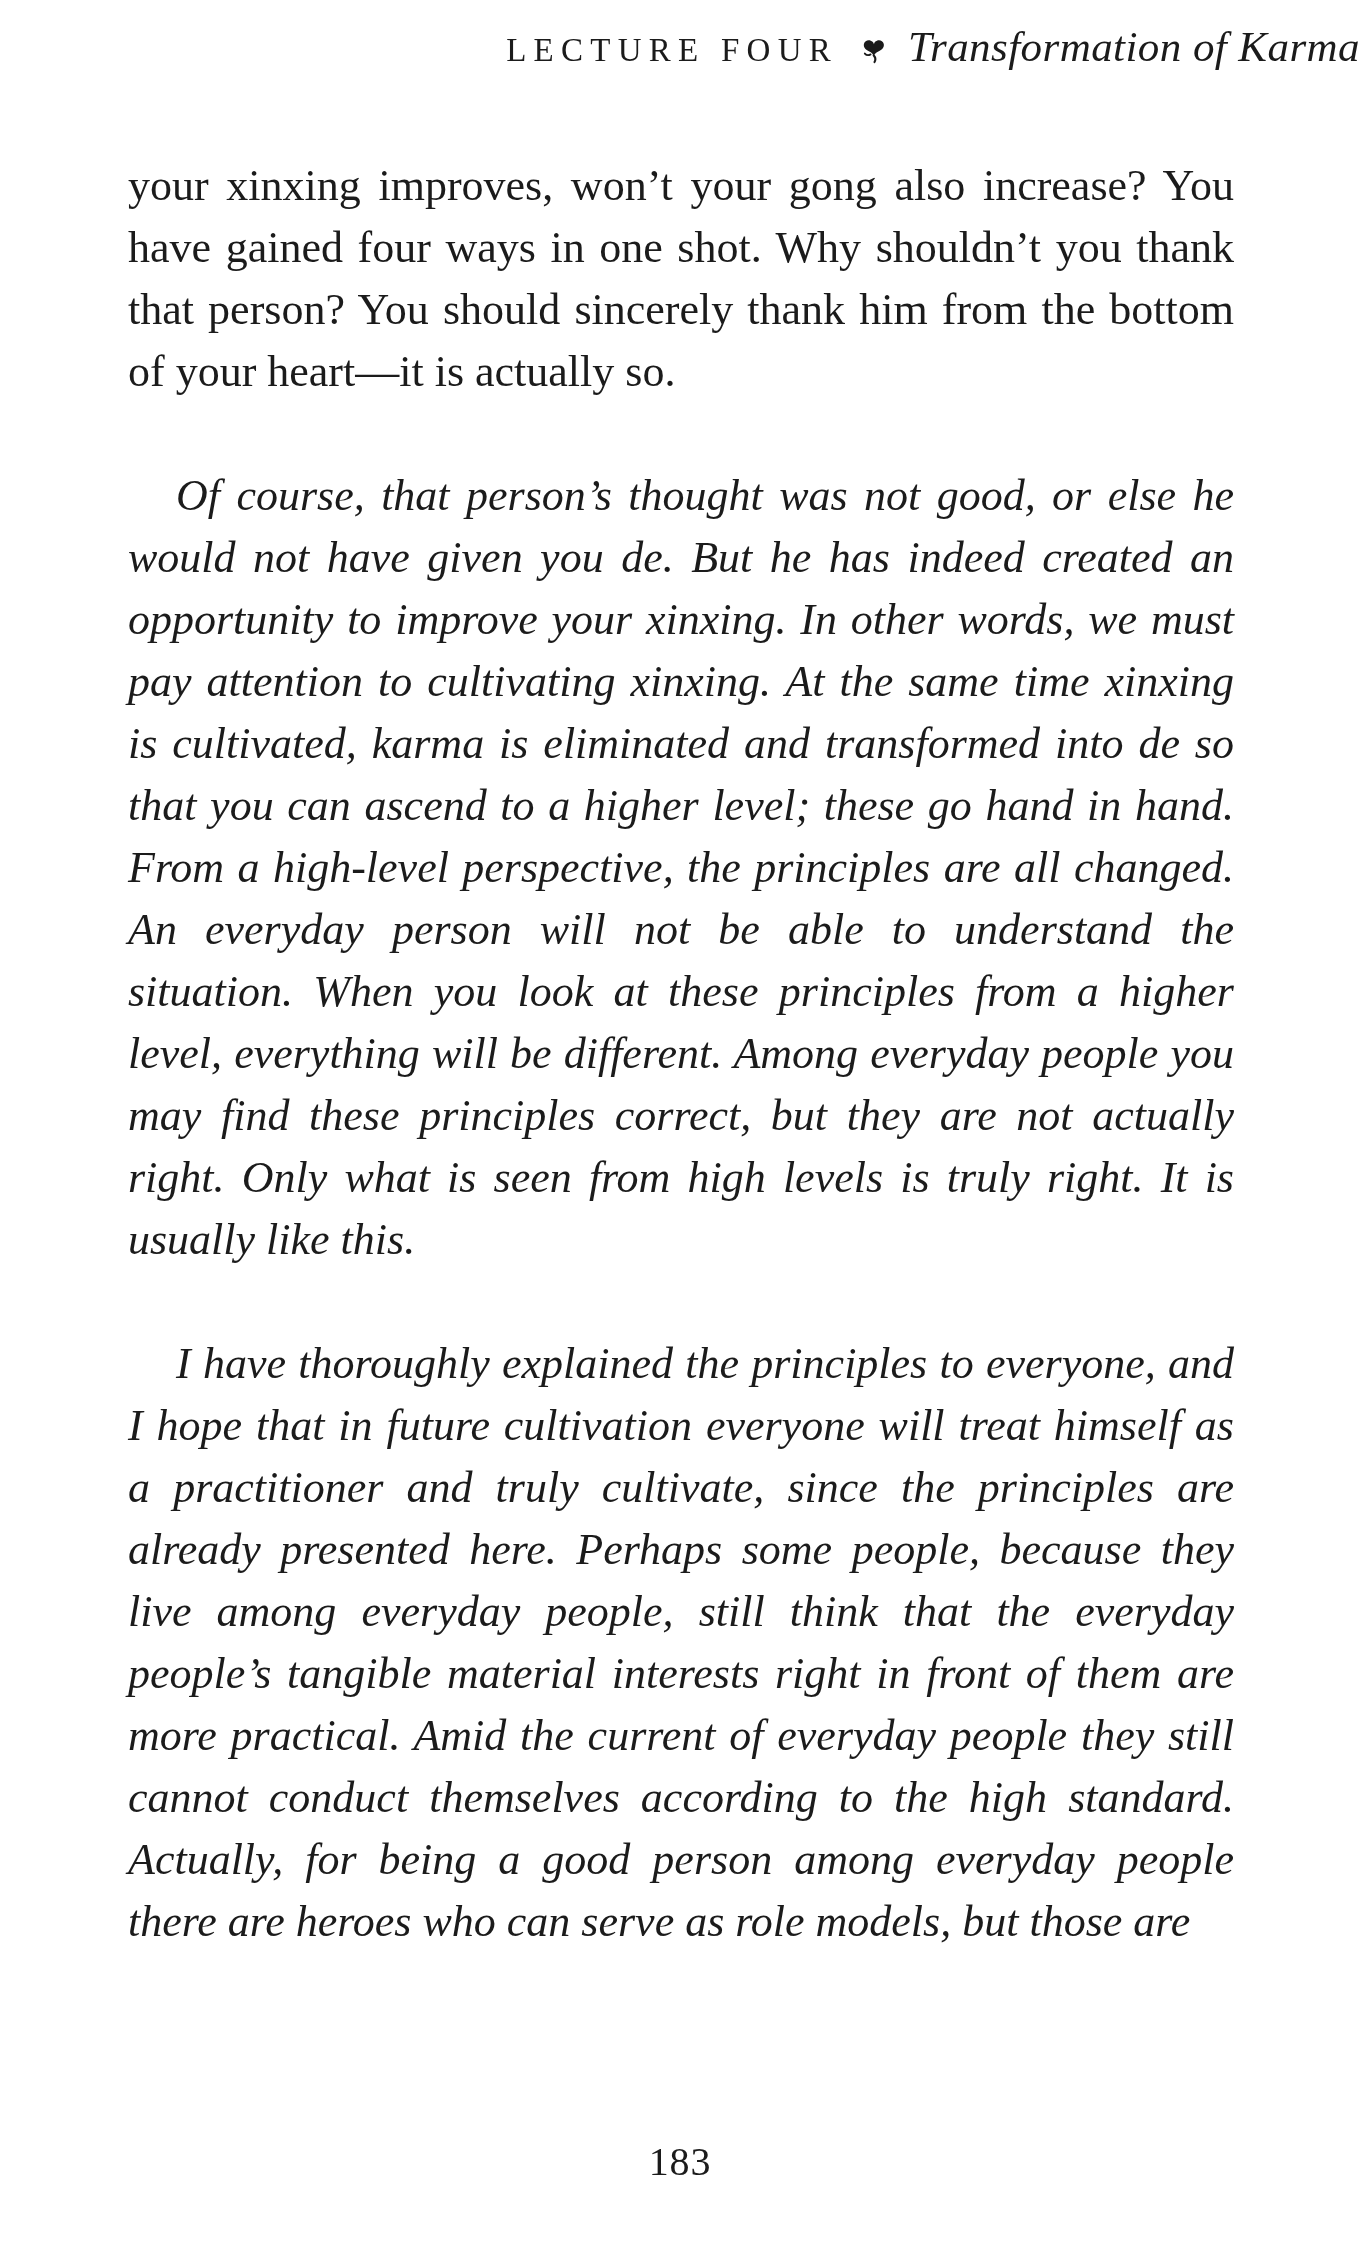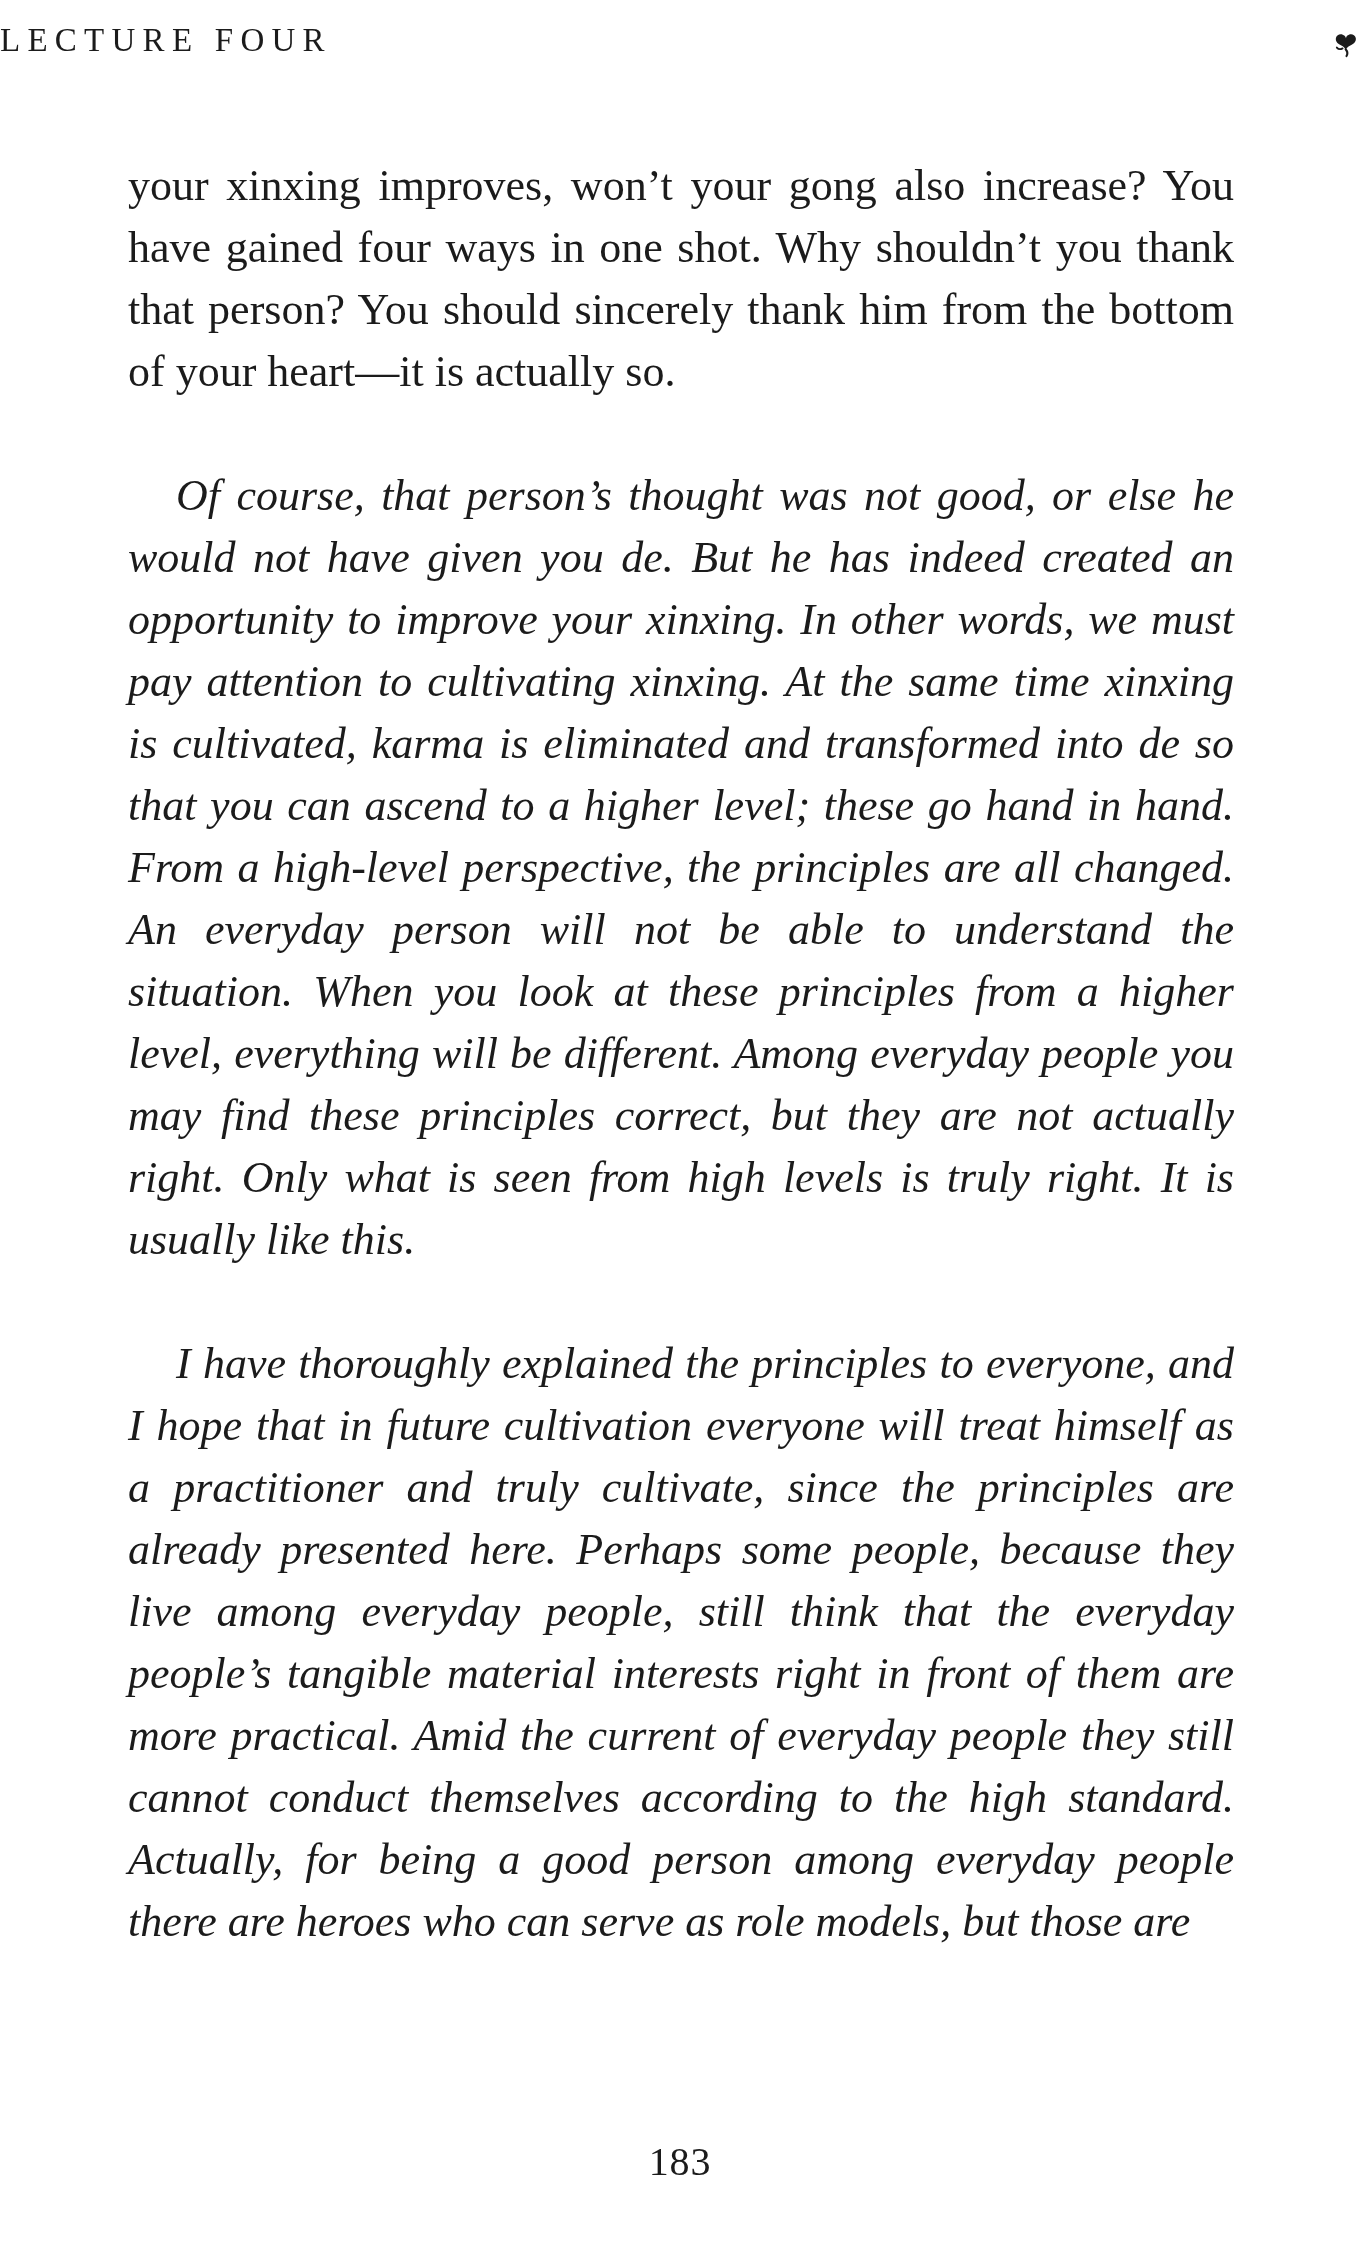--- a/index.html
+++ b/index.html
@@ -17,21 +17,21 @@
     font-family: "Liberation Serif", serif;
     overflow: hidden;
   }
   
   .running-head {
     position: absolute;
     top: 22px;
     left: 0;
     width: 100%;
     display: flex;
-    justify-content: space-between;
+    justify-content: flex-end;
     align-items: baseline;
     gap: 20px;
     white-space: nowrap;
   }
   .running-head .chapter {
     font-size: 33px;
     letter-spacing: 0.22em;
     font-variant: normal;
   }
   .running-head .ornament {
@@ -86,20 +86,21 @@
 
   <div class="running-head">
     <span class="chapter">LECTURE FOUR</span>
     <span class="ornament">
       <svg viewBox="0 0 32 32" width="30" height="30" aria-hidden="true">
         <path fill="currentColor" d="M18.2 6.2 c3.1-3.1 8.2-2 9.2 2 c0.9 3.2-1.2 6.1-5.2 8.1 c-3 1.6-4.9 3-5.5 5.1 c-0.5-2.1-2.1-3.6-5.1-5.1 c-4-2-6.1-4.9-5.2-8.1 c1-4 6.1-5.1 9.2-2 c0.8 0.8 1.3 1.7 1.4 2.6 c0.1-0.9 0.5-1.8 1.2-2.6 z"></path>
         <path fill="none" stroke="currentColor" stroke-width="2.2" stroke-linecap="round" d="M16.7 20.5 c2 2.4 2.4 4.8 0.9 7.3"></path>
         <path fill="none" stroke="currentColor" stroke-width="2" stroke-linecap="round" d="M13.4 19.6 c-2.2 1.2-4.5 0.9-6.1-0.9"></path>
       </svg>
     </span>
+    <span class="head-title">Transformation of Karma</span>
   </div>
 
   <div class="body-copy">
     <p>your xinxing improves, won’t your gong also increase? You have gained four ways in one shot. Why shouldn’t you thank that person? You should sincerely thank him from the bottom of your heart—it is actually so.</p>
     <p class="indent">Of course, that person’s thought was not good, or else he would not have given you de. But he has indeed created an opportunity to improve your xinxing. In other words, we must pay attention to cultivating xinxing. At the same time xinxing is cultivated, karma is eliminated and transformed into de so that you can ascend to a higher level; these go hand in hand. From a high-level perspective, the principles are all changed. An everyday person will not be able to understand the situation. When you look at these principles from a higher level, everything will be different. Among everyday people you may find these principles correct, but they are not actually right. Only what is seen from high levels is truly right. It is usually like this.</p>
     <p class="indent">I have thoroughly explained the principles to everyone, and I hope that in future cultivation everyone will treat himself as a practitioner and truly cultivate, since the principles are already presented here. Perhaps some people, because they live among everyday people, still think that the everyday people’s tangible material interests right in front of them are more practical. Amid the current of everyday people they still cannot conduct themselves according to the high standard. Actually, for being a good person among everyday people there are heroes who can serve as role models, but those are</p>
   </div>
 
   <div class="folio">183</div>
 

